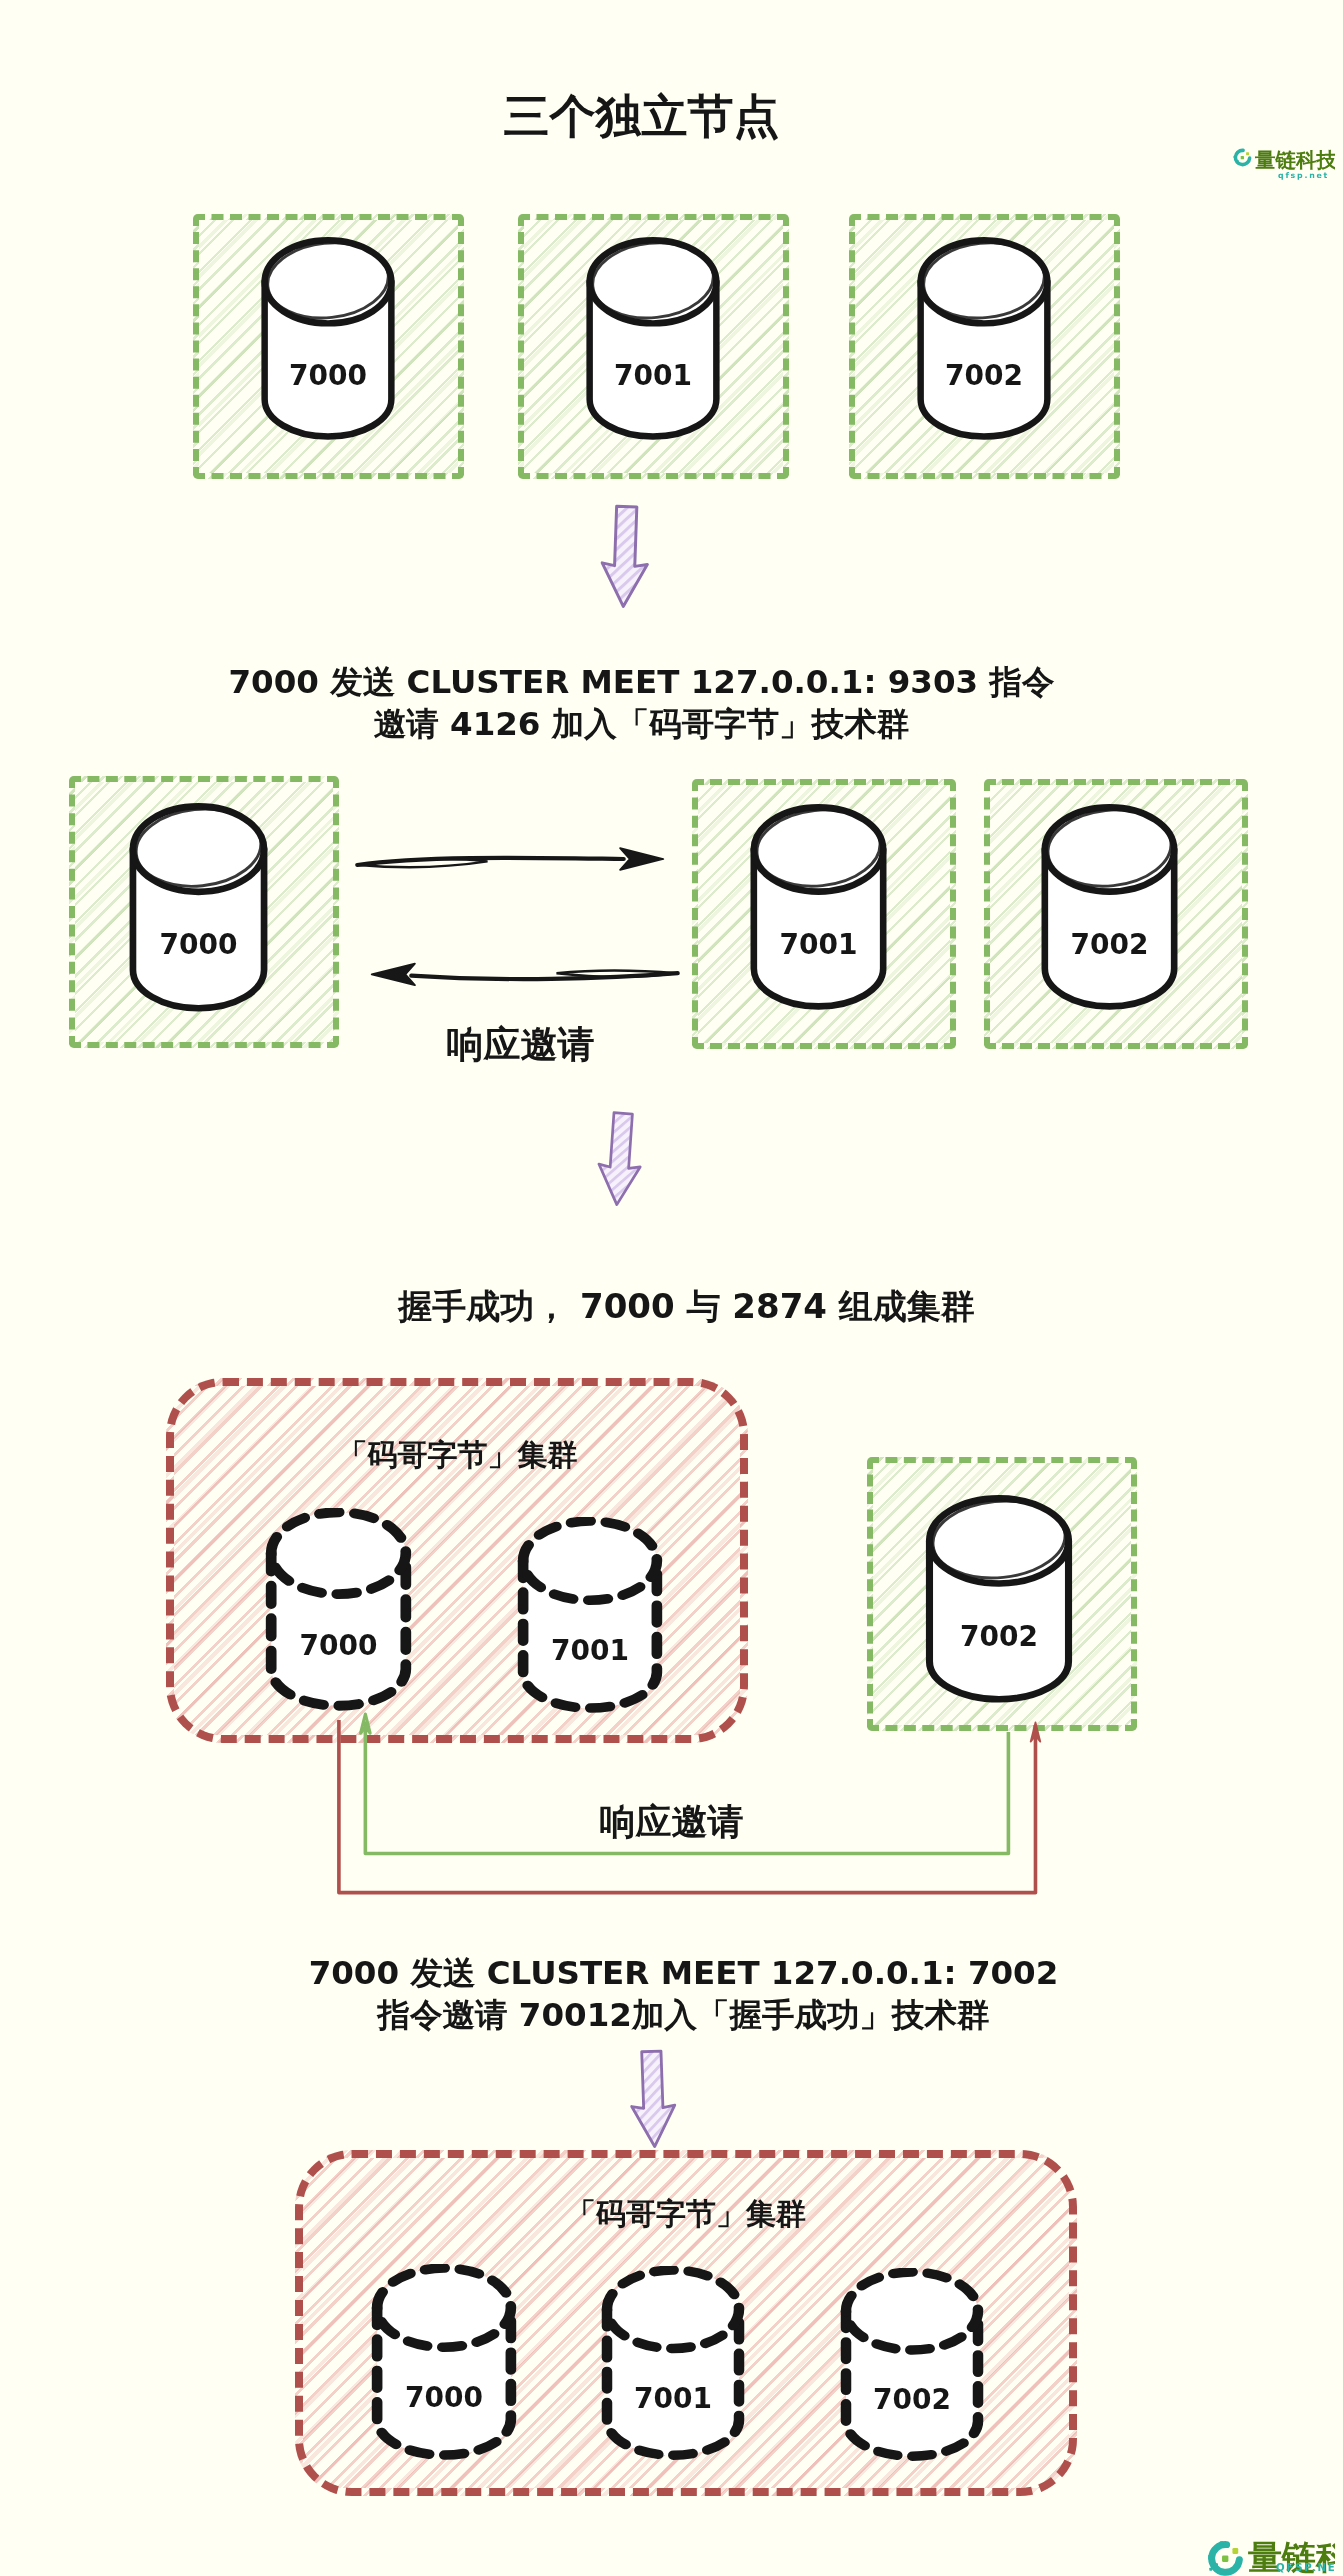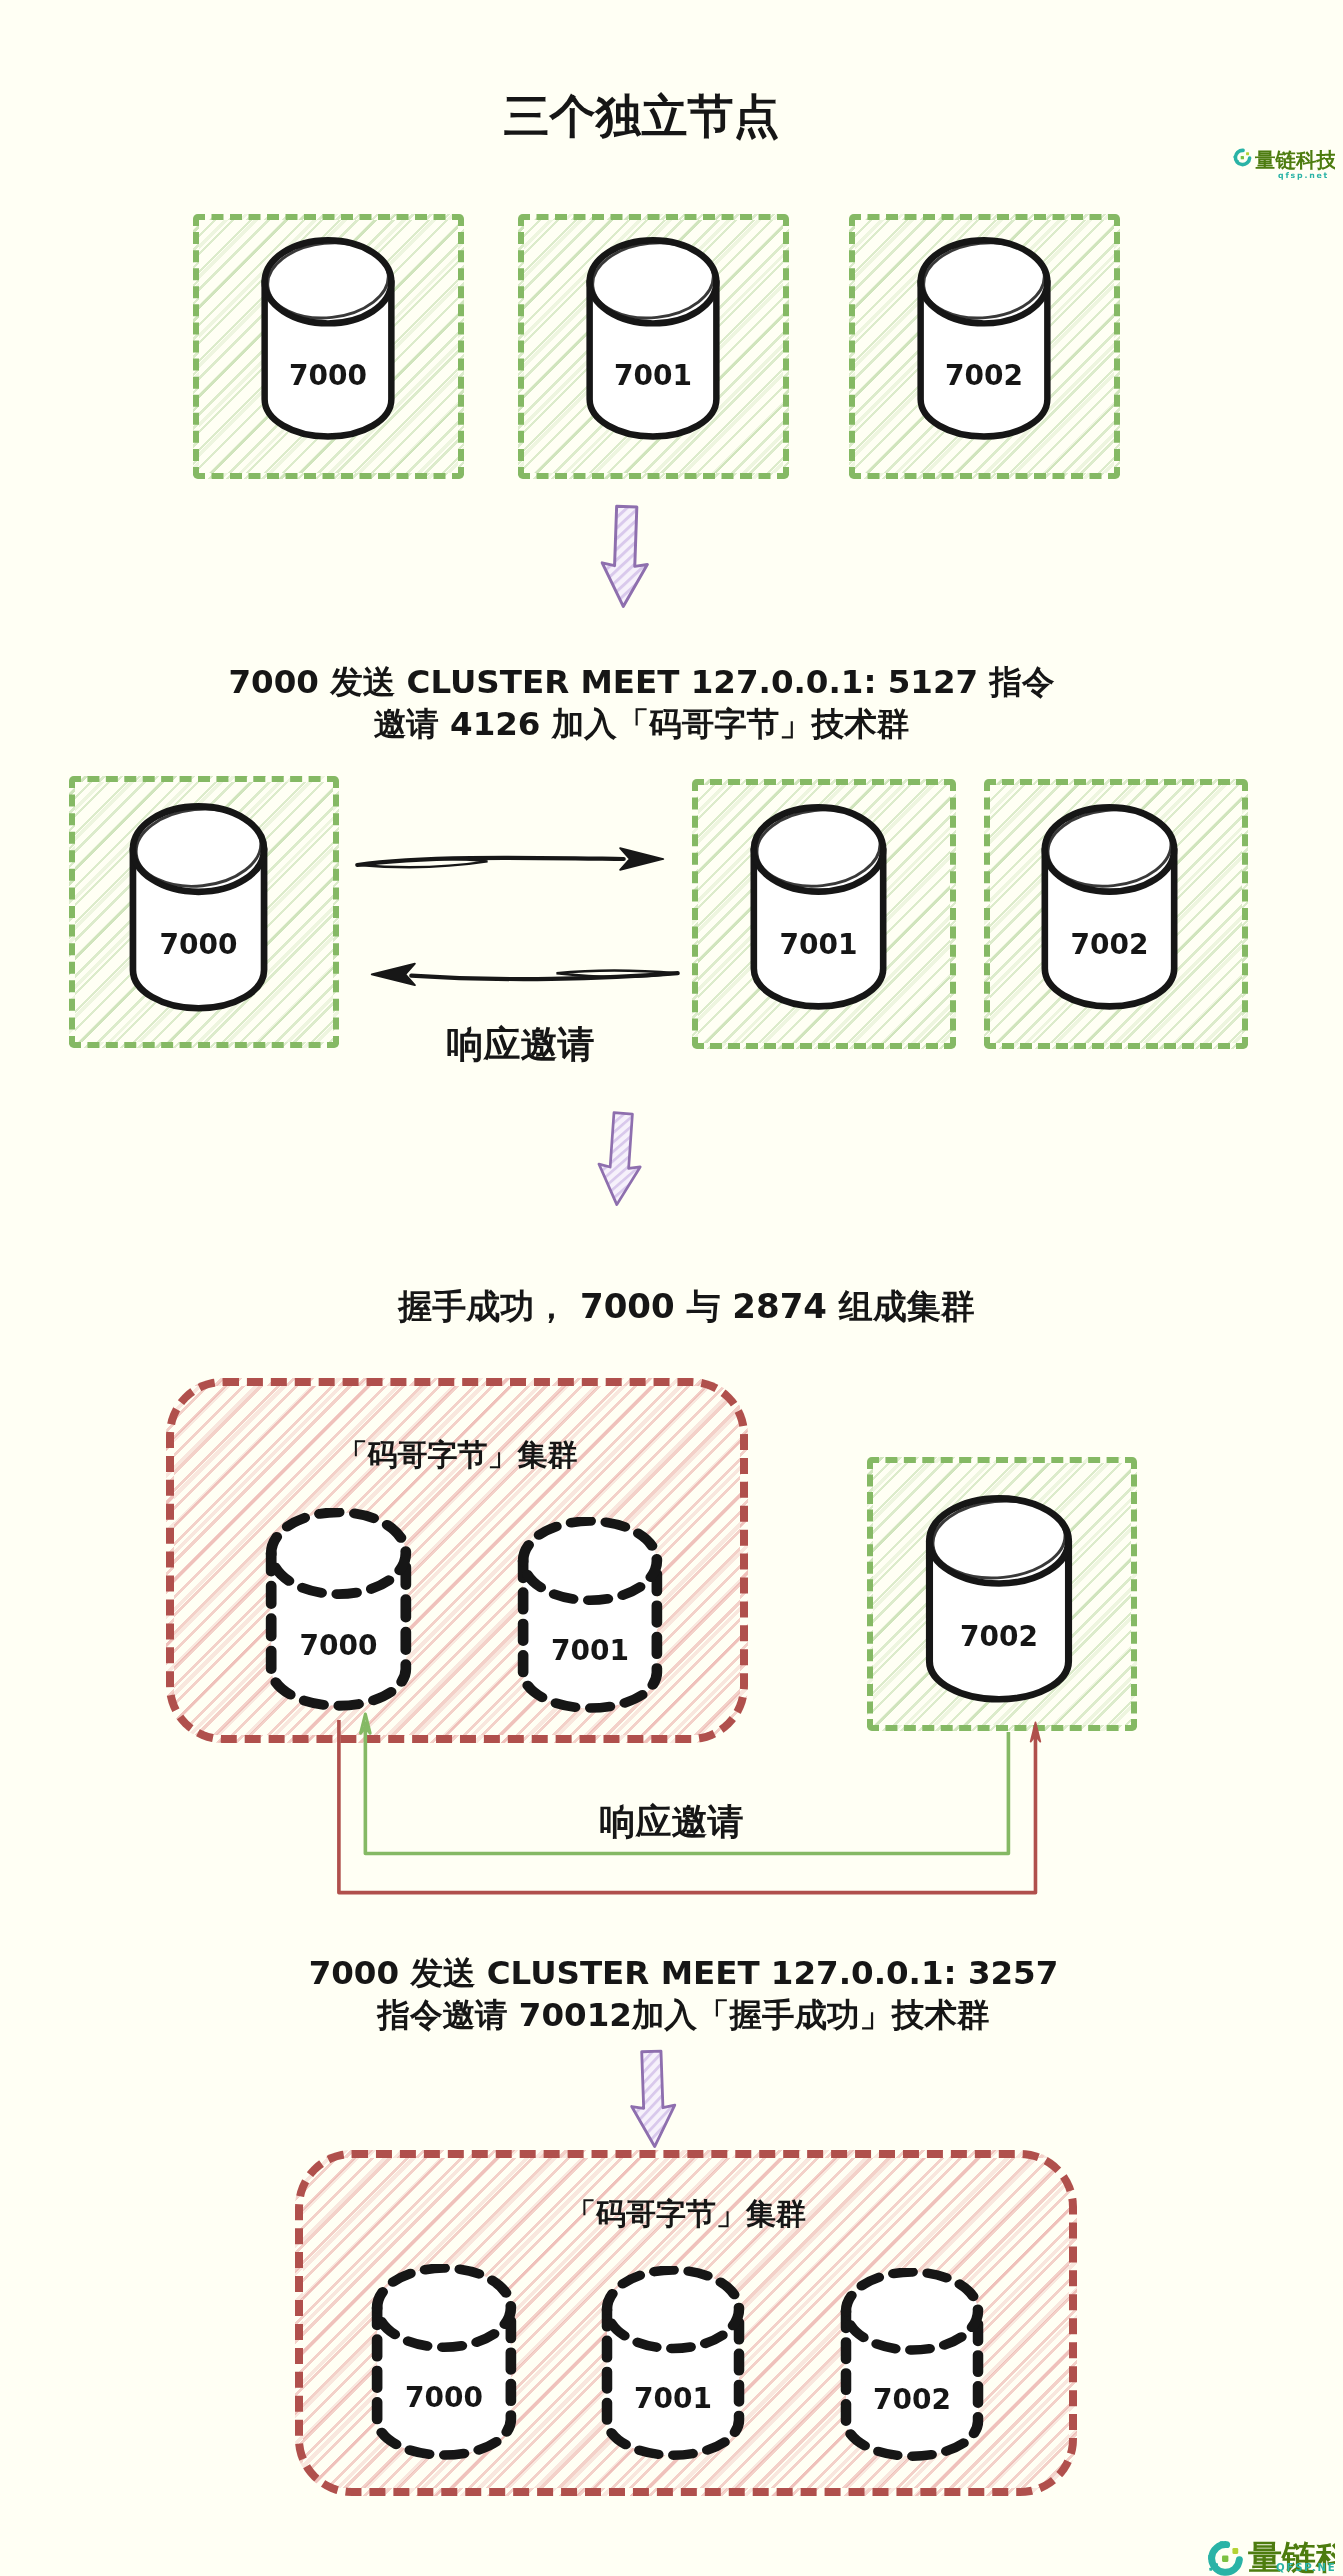--- a/index.html
+++ b/index.html
@@ -92,21 +92,21 @@
       </div>
     <div class="port">7002</div>
   </div>
 
   <div class="parrow" style="left:595px;top:503px;width:60px;height:107px;transform:rotate(2deg);">
     <svg viewBox="0 0 100 180">
       <path d="M33 6 L33 106 L12 102 L50 174 L88 102 L67 106 L67 6 Z" fill="url(#lav)" stroke="#8e6fae" stroke-width="5" stroke-linejoin="round"></path>
     </svg>
   </div>
 
-  <div class="txt" style="left:160px;top:661px;width:963px;font-size:32.5px;">7000 发送 CLUSTER MEET 127.0.0.1: 5127 指令</div>
+  <div class="txt" style="left:160px;top:661px;width:963px;font-size:32.5px;">7000 发送 CLUSTER MEET 127.0.0.1: 9303 指令</div>
   <div class="txt" style="left:160px;top:703px;width:963px;font-size:32.5px;">邀请 4126 加入「码哥字节」技术群</div>
 
   <div class="gbox" style="left:69px;top:776px;width:258px;height:260px;"></div>
   <div class="gbox" style="left:692px;top:779px;width:252px;height:258px;"></div>
   <div class="gbox" style="left:984px;top:779px;width:252px;height:258px;"></div>
 
   <div class="cylwrap" style="left:124px;top:802px;width:149px;height:218px;">
     <div class="cyl">
         <svg viewBox="0 0 100 148" preserveAspectRatio="none">
           <path d="M6 32 L6 114 A44 26 0 0 0 94 114 L94 32" fill="#ffffff" stroke="none"></path>
@@ -213,21 +213,21 @@
     <svg viewBox="0 0 1300 460">
       <path d="M63 38 L63 325 L1221 325 L1221 52" fill="none" stroke="#b0504c" stroke-width="6" stroke-linejoin="round"></path>
       <path d="M1213 74 L1221 42 L1229 74 L1221 64 Z" fill="#b0504c" stroke="#b0504c" stroke-width="3" stroke-linejoin="round"></path>
       <path d="M1176 58 L1176 260 L107 260 L107 40" fill="none" stroke="#85b964" stroke-width="6" stroke-linejoin="round"></path>
       <path d="M99 60 L107 28 L115 60 L107 50 Z" fill="none" stroke="#85b964" stroke-width="5" stroke-linejoin="round"></path>
     </svg>
   </div>
 
   <div class="txt" style="left:551px;top:1798px;width:241px;font-size:36px;">响应邀请</div>
 
-  <div class="txt" style="left:202px;top:1952px;width:963px;font-size:32.5px;">7000 发送 CLUSTER MEET 127.0.0.1: 3257</div>
+  <div class="txt" style="left:202px;top:1952px;width:963px;font-size:32.5px;">7000 发送 CLUSTER MEET 127.0.0.1: 7002</div>
   <div class="txt" style="left:202px;top:1994px;width:963px;font-size:32.5px;">指令邀请 70012加入「握手成功」技术群</div>
 
   <div class="parrow" style="left:624px;top:2048px;width:58px;height:102px;transform:rotate(-2deg);">
     <svg viewBox="0 0 100 180">
       <path d="M33 6 L33 106 L12 102 L50 174 L88 102 L67 106 L67 6 Z" fill="url(#lav)" stroke="#8e6fae" stroke-width="5" stroke-linejoin="round"></path>
     </svg>
   </div>
 
   <div class="rbox" style="left:295px;top:2150px;width:766px;height:330px;"></div>
   <div class="txt" style="left:295px;top:2194px;width:782px;font-size:30px;">「码哥字节」集群</div>

